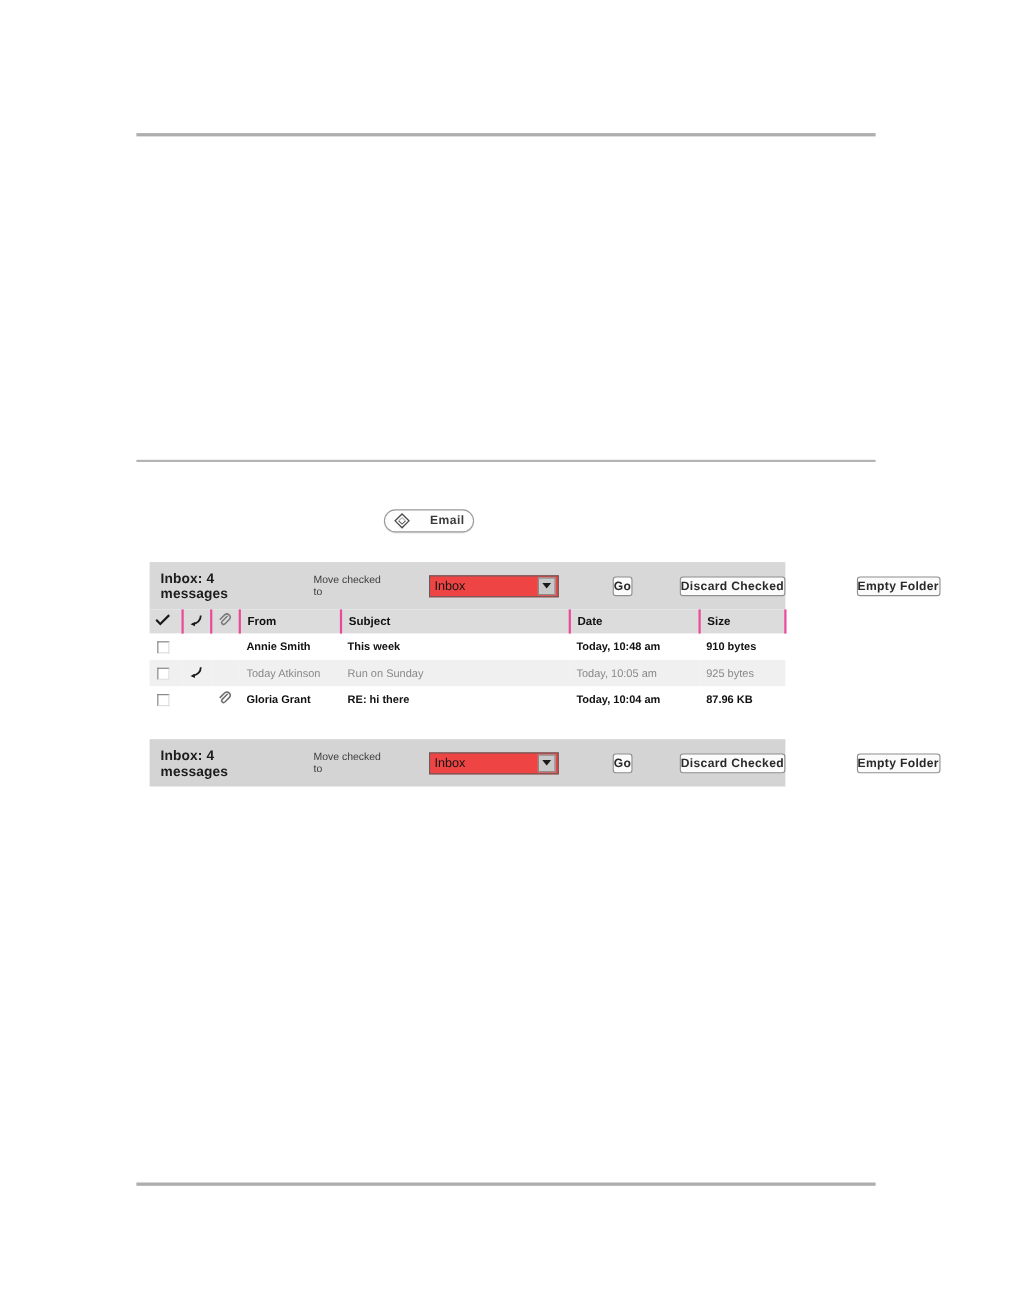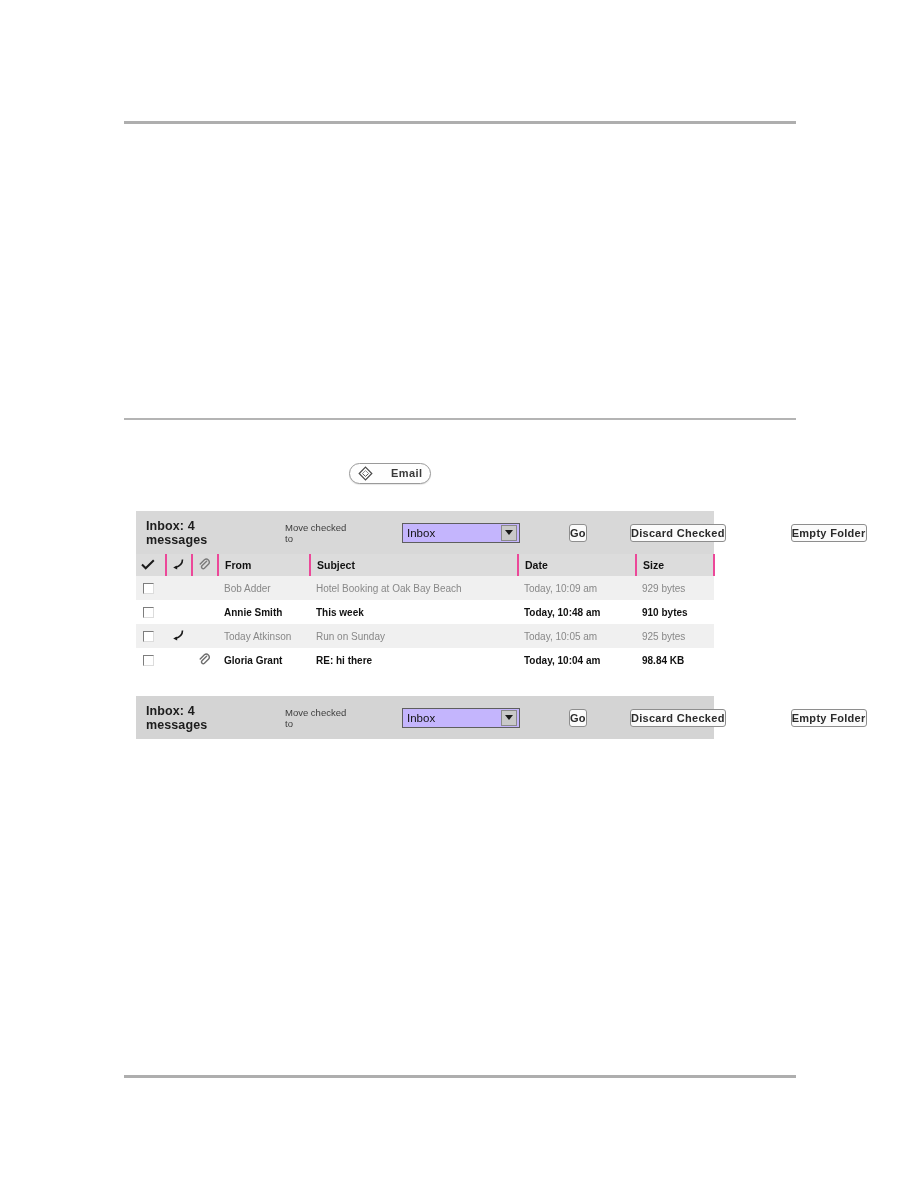--- a/index.html
+++ b/index.html
@@ -96,25 +96,25 @@
     width: 62px;
     flex: 0 0 62px;
     margin-left: 4px;
   }
 
   .folder-select {
     width: 118px;
     height: 20px;
     flex: 0 0 118px;
     border: 1px solid #5e5e5e;
-    background: #c4b5fd;
-    display: flex;
-    align-items: center;
-    box-sizing: border-box;
-    margin-left: 12px;
+    background: #ef4444;
+    display: flex;
+    align-items: center;
+    box-sizing: border-box;
+    margin-left: 0;
     position: relative;
   }
   .folder-select .sel-value {
     font-size: 11.5px;
     color: #121212;
     padding-left: 4px;
     flex: 1;
     white-space: nowrap;
     overflow: hidden;
   }
@@ -276,31 +276,20 @@
           </span>
         </th>
         <th>From</th>
         <th>Subject</th>
         <th>Date</th>
         <th>Size</th>
       </tr>
     </thead>
     <tbody>
 
-      <tr class="row-read">
-        <td>
-            <span class="chk"></span>
-          </td>
-        <td></td>
-        <td></td>
-        <td>Bob Adder</td>
-        <td>Hotel Booking at Oak Bay Beach</td>
-        <td>Today, 10:09 am</td>
-        <td>929 bytes</td>
-      </tr>
 
       <tr class="row-unread">
         <td>
             <span class="chk"></span>
           </td>
         <td></td>
         <td></td>
         <td>Annie Smith</td>
         <td>This week</td>
         <td>Today, 10:48 am</td>
@@ -334,21 +323,21 @@
         <td>
           <span class="glyph">
             <svg width="12" height="13" viewBox="0 0 12 13">
               <path d="M8.6 3.2 L4 7.8 a1.7 1.7 0 0 0 2.4 2.4 L10.6 6 a3 3 0 0 0 -4.2 -4.2 L2.2 6" fill="none" stroke="#6e6e6e" stroke-width="1.4" stroke-linecap="round"></path>
             </svg>
           </span>
         </td>
         <td>Gloria Grant</td>
         <td>RE: hi there</td>
         <td>Today, 10:04 am</td>
-        <td>98.84 KB</td>
+        <td>87.96 KB</td>
       </tr>
 
       <tr>
         <td class="table-filler" colspan="7"></td>
       </tr>
     </tbody>
   </table>
 
   <div class="toolbar toolbar-bottom">
     <div class="folder-status">Inbox: 4 messages</div>

